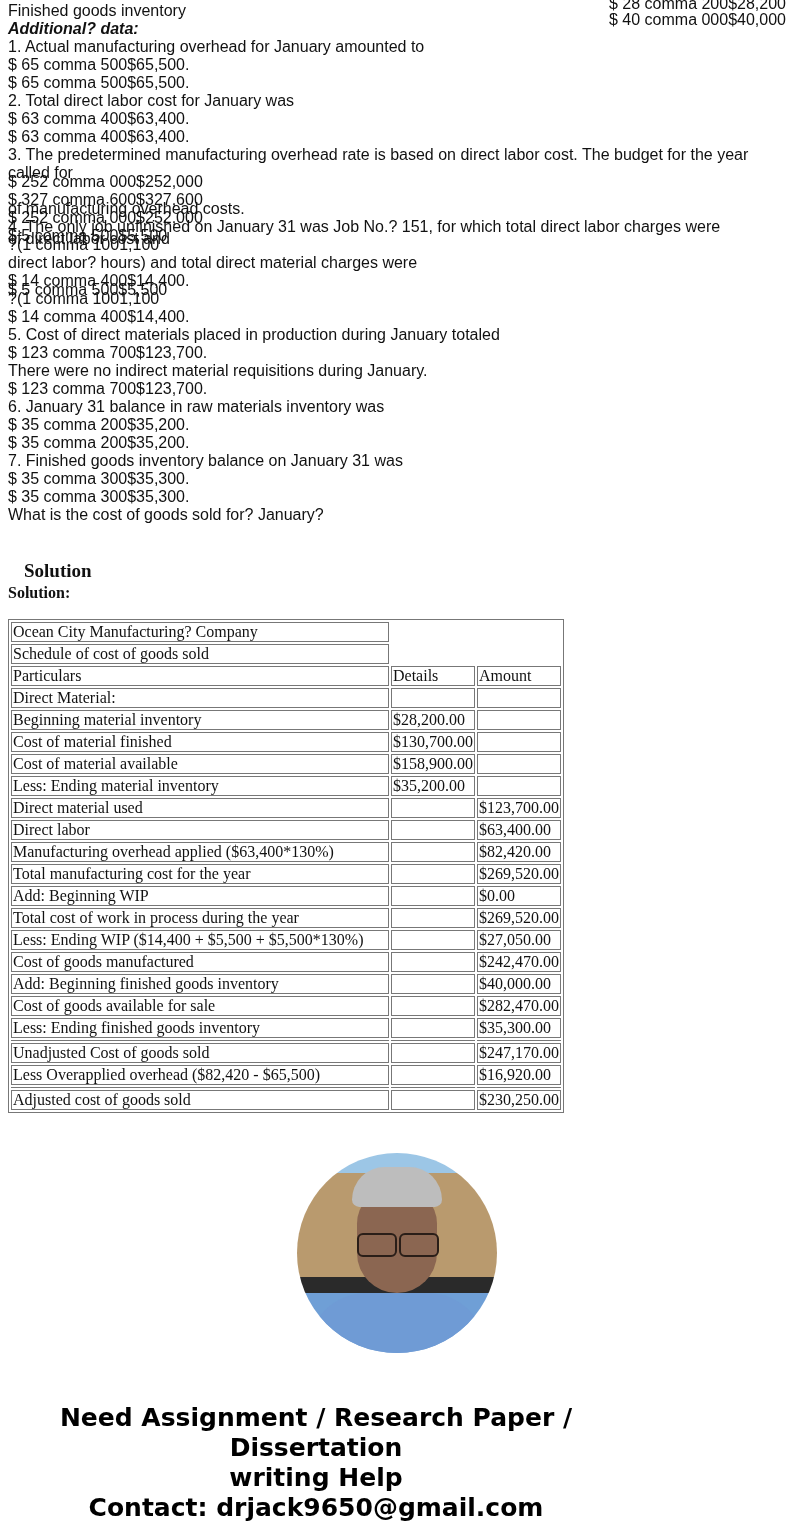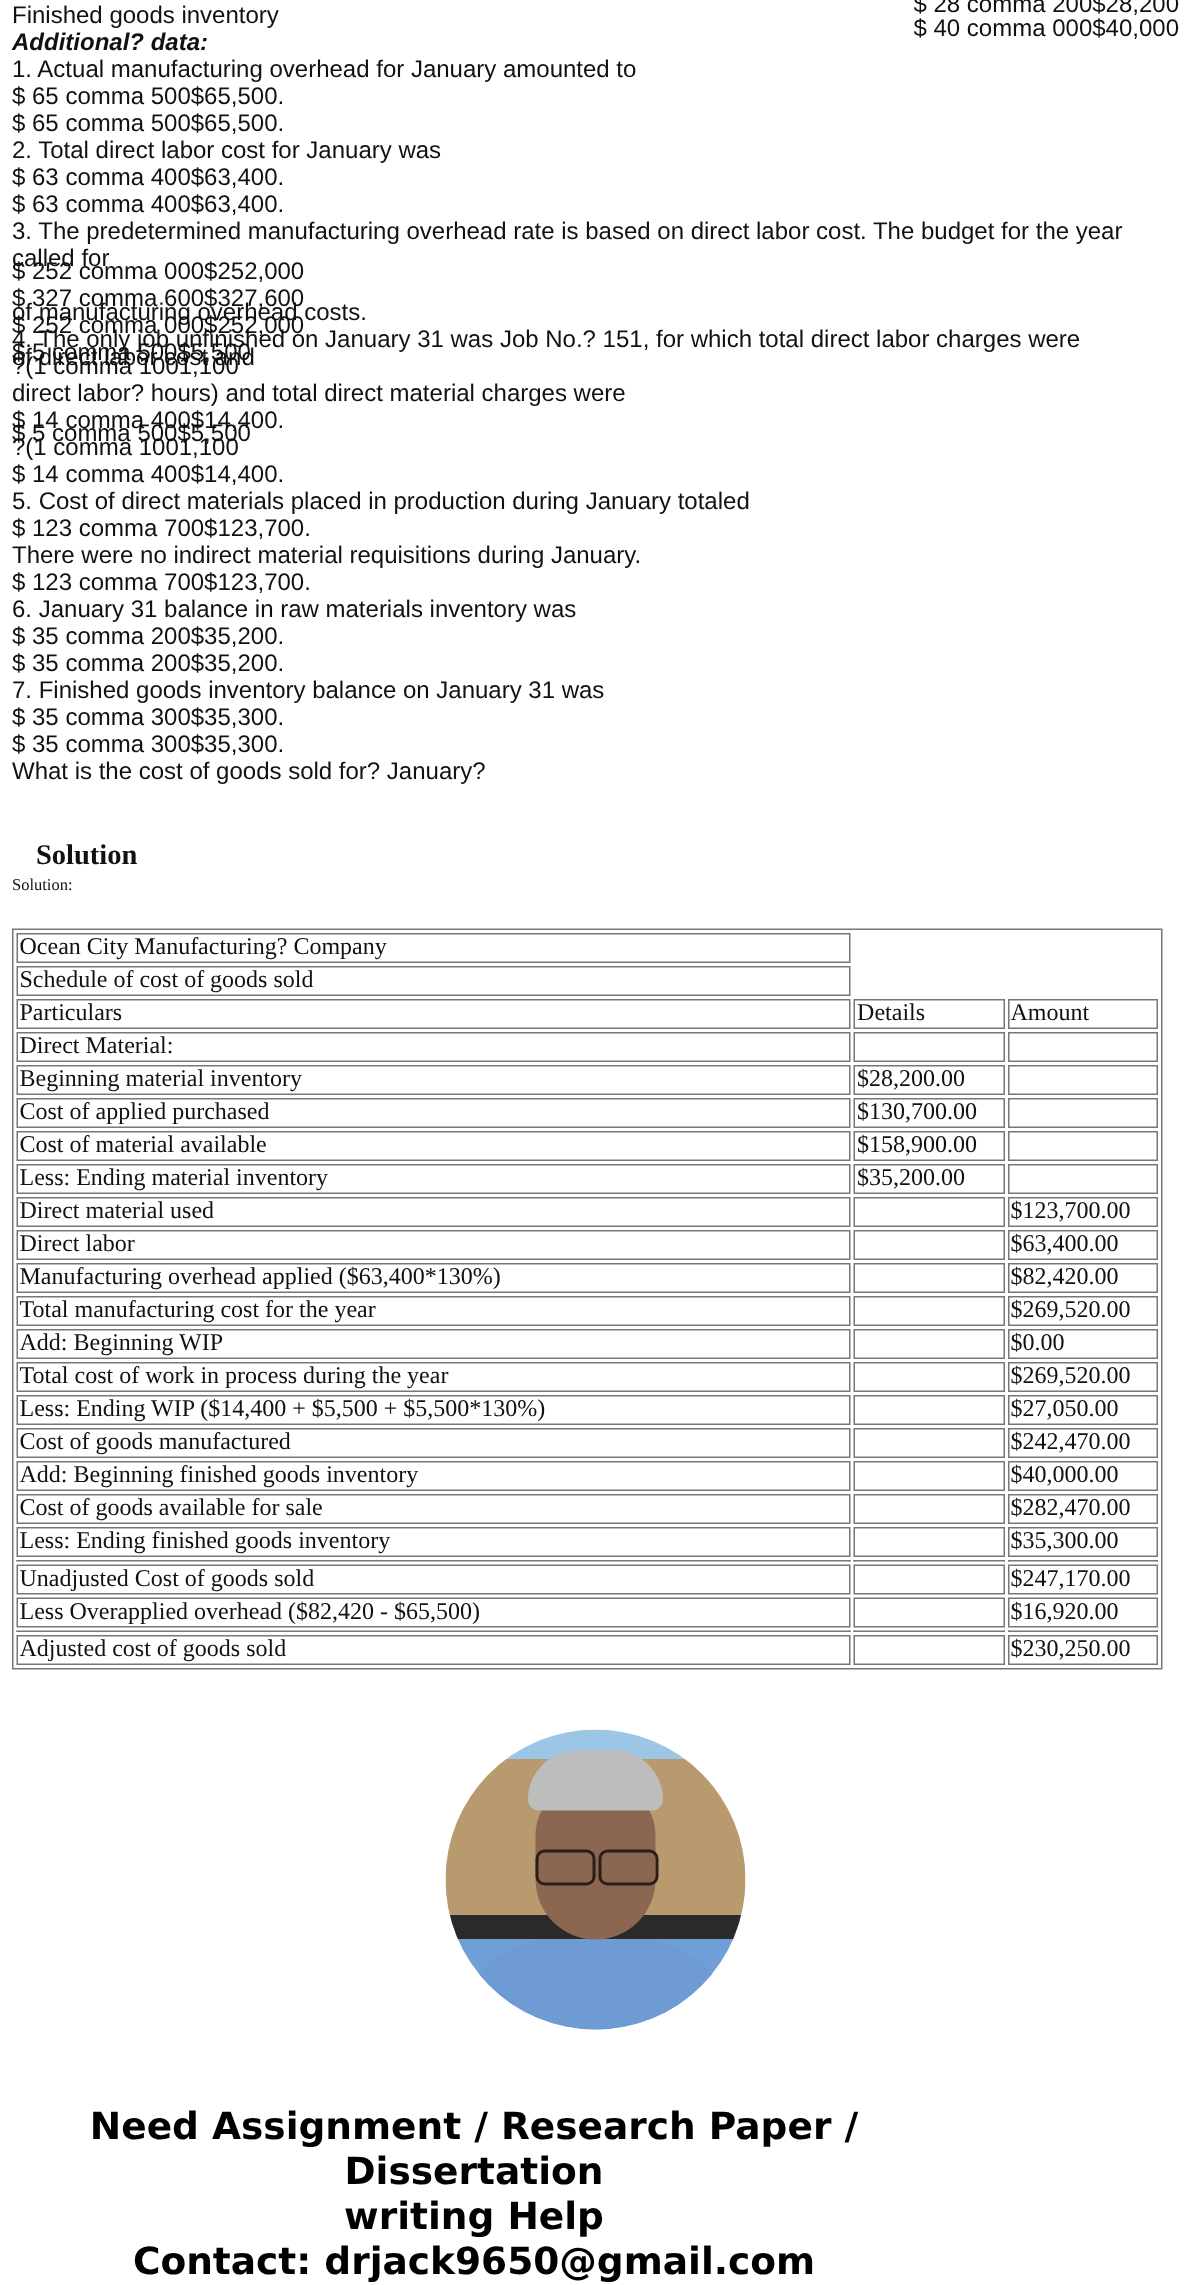--- a/index.html
+++ b/index.html
@@ -1,26 +1,26 @@
 <!DOCTYPE html>
 <html><head>
 <meta charset="utf-8">
 <style>
   html, body { margin: 0; padding: 0; background: #ffffff; }
   body { width: 794px; height: 1523px; position: relative; overflow: hidden; color: #111; }
   .sans { font-family: "Liberation Sans", sans-serif; font-size: 16px; line-height: 18px; }
   .abs { position: absolute; white-space: nowrap; }
   .it { font-style: italic; font-weight: bold; }
   h3.sol-h { position: absolute; left: 8px; top: 544px; margin: 16px; font-family: "Liberation Serif", serif; font-size: 19px; font-weight: bold; }
-  h4.sol-h2 { position: absolute; left: 8px; top: 584px; margin: 0; font-family: "Liberation Serif", serif; font-size: 11px; font-weight: normal; }
+  h4.sol-h2 { position: absolute; left: 8px; top: 584px; margin: 0; font-family: "Liberation Serif", serif; font-size: 16px; font-weight: bold; }
   table.cogs {
     position: absolute; left: 8px; top: 619px;
     border: 1px solid #777; border-collapse: separate; border-spacing: 2px;
     font-family: "Liberation Serif", serif; font-size: 16px; line-height: 18px;
-    width: 767px;
+    width: 556px;
   }
   table.cogs td { border: 1px solid #777; padding: 0 1px; height: 18px; white-space: nowrap; }
   table.cogs td.empty { border: none; }
   table.cogs td.c1 { width: 462px; }
   table.cogs td.c2 { width: 78px; }
   table.cogs td.c3 { width: 78px; margin-top: 21px; }
   table.cogs tr.sep td { height: 0; padding: 0; border-width: 1px 1px 0 1px; line-height: 0; font-size: 0; }
   .avatar {
     position: absolute; left: 297px; top: 1153px; width: 200px; height: 200px; border-radius: 50%;
     overflow: hidden;
@@ -102,21 +102,21 @@
         <td class="c1">Direct Material:</td>
         <td class="c2"></td>
         <td class="c3"></td>
       </tr>
   <tr>
         <td class="c1">Beginning material inventory</td>
         <td class="c2">$28,200.00</td>
         <td class="c3"></td>
       </tr>
   <tr>
-        <td class="c1">Cost of applied purchased</td>
+        <td class="c1">Cost of material finished</td>
         <td class="c2">$130,700.00</td>
         <td class="c3"></td>
       </tr>
   <tr>
         <td class="c1">Cost of material available</td>
         <td class="c2">$158,900.00</td>
         <td class="c3"></td>
       </tr>
   <tr>
         <td class="c1">Less: Ending material inventory</td>

